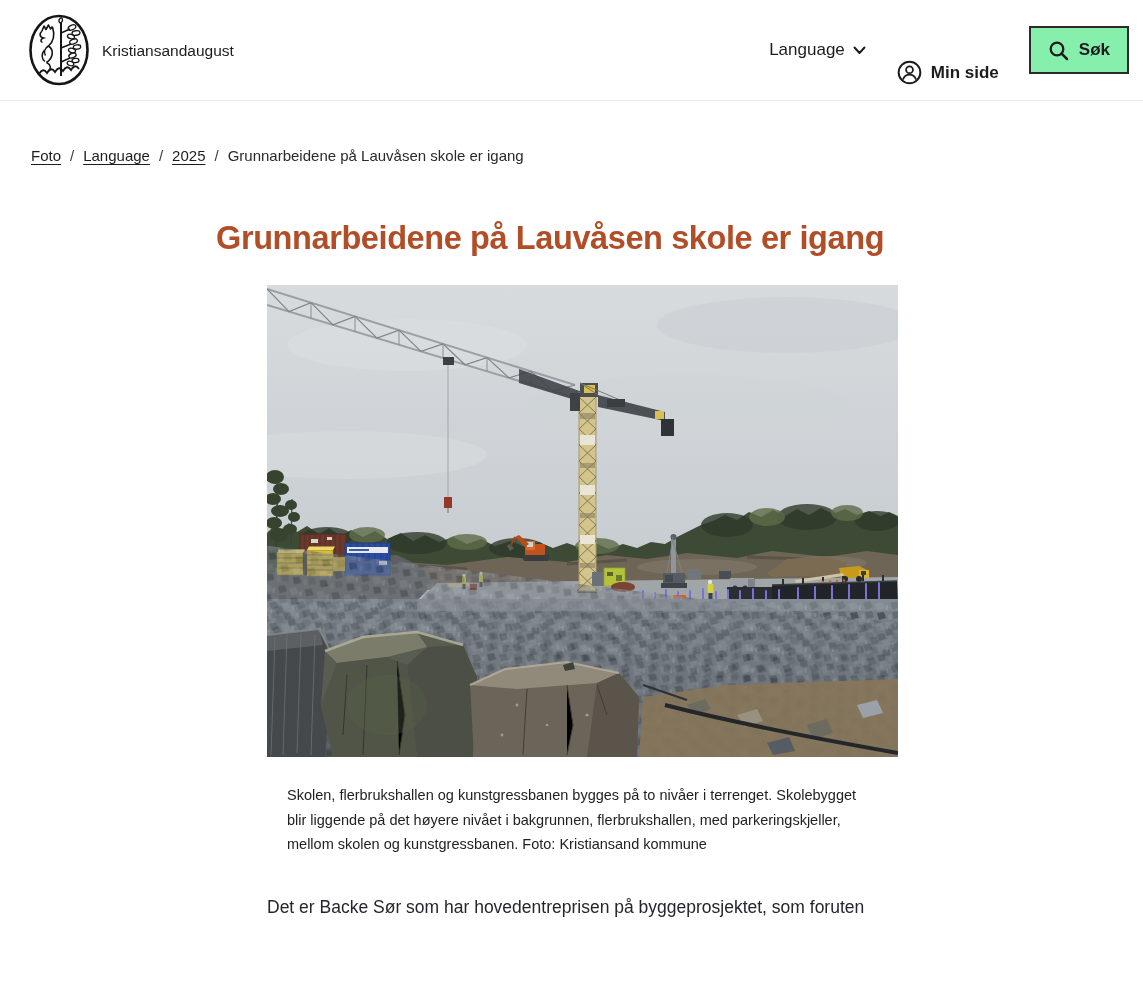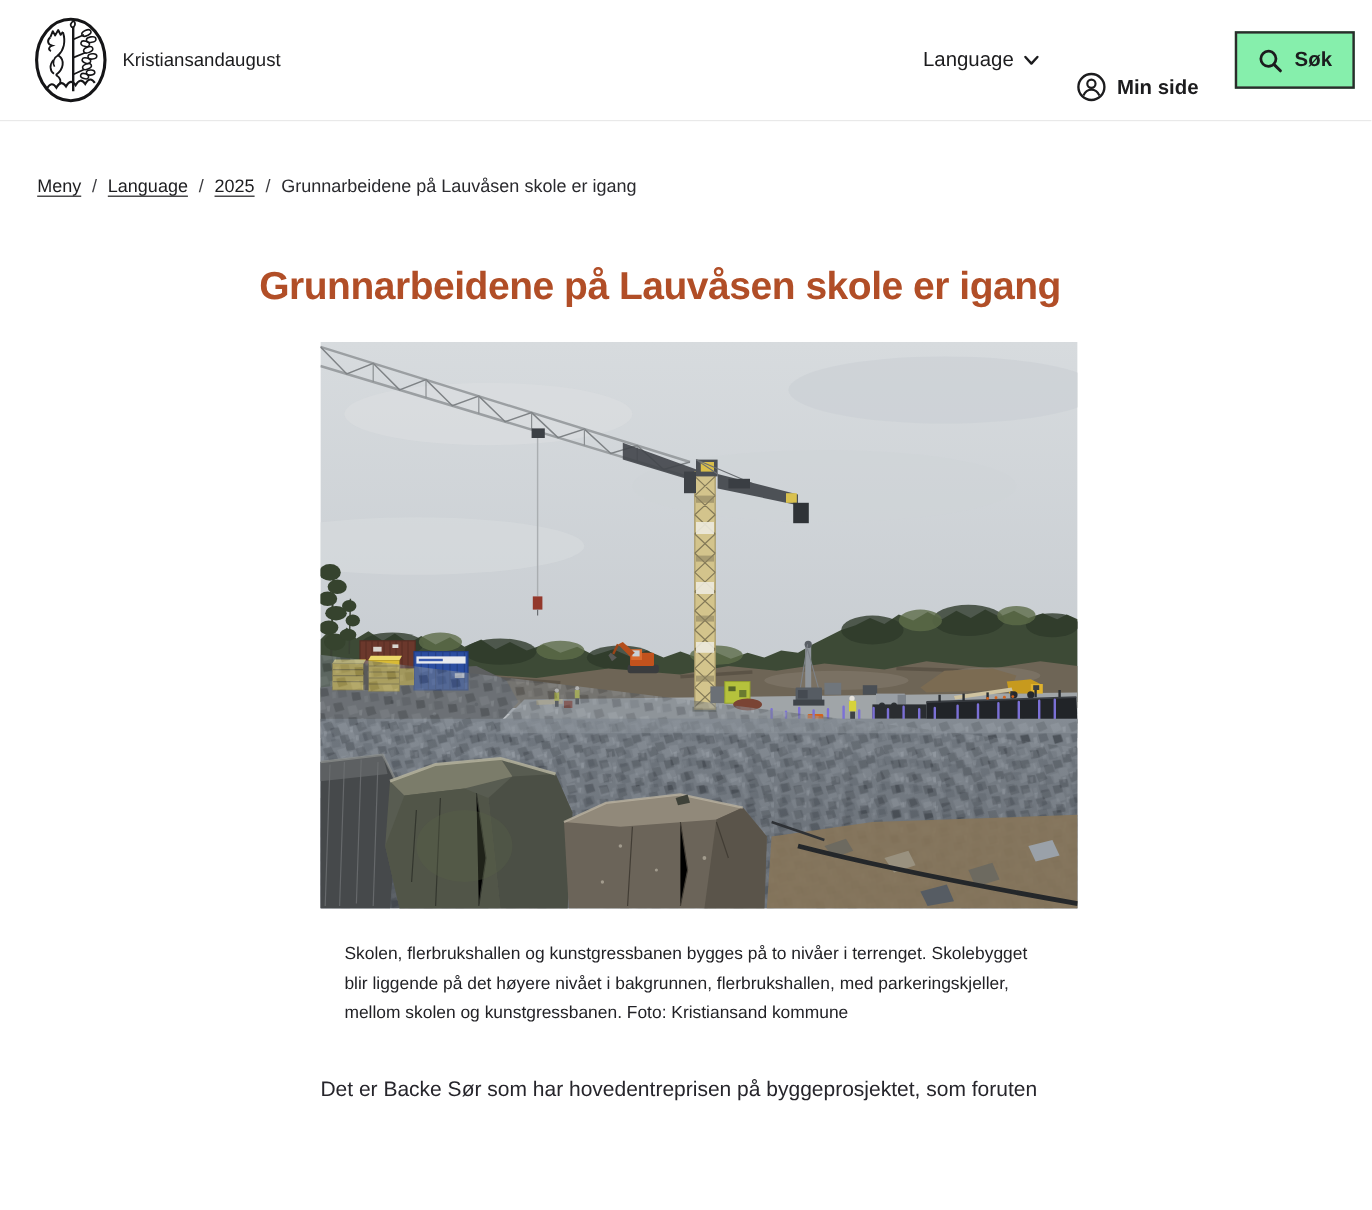--- a/index.html
+++ b/index.html
@@ -89,21 +89,21 @@
       <svg width="21" height="21" viewBox="0 0 21 21" fill="none" stroke="#1c1c1e">
         <circle cx="9" cy="9" r="6.3" stroke-width="2.3"></circle>
         <path d="M13.6 13.6 L19 19" stroke-width="2.5" stroke-linecap="round"></path>
       </svg>
       <span>Søk</span>
     </button>
   </nav>
 </header>
 
 <nav class="breadcrumb">
-  <a>Meny</a>
+  <a>Foto</a>
   <span class="crumb-sep">/</span>
   <a>Language</a>
   <span class="crumb-sep">/</span>
   <a>2025</a>
   <span class="crumb-sep">/</span>
   <span>Grunnarbeidene på Lauvåsen skole er igang</span>
 </nav>
 
 <main class="article">
   <h1 class="title">Grunnarbeidene på Lauvåsen skole er igang</h1>

